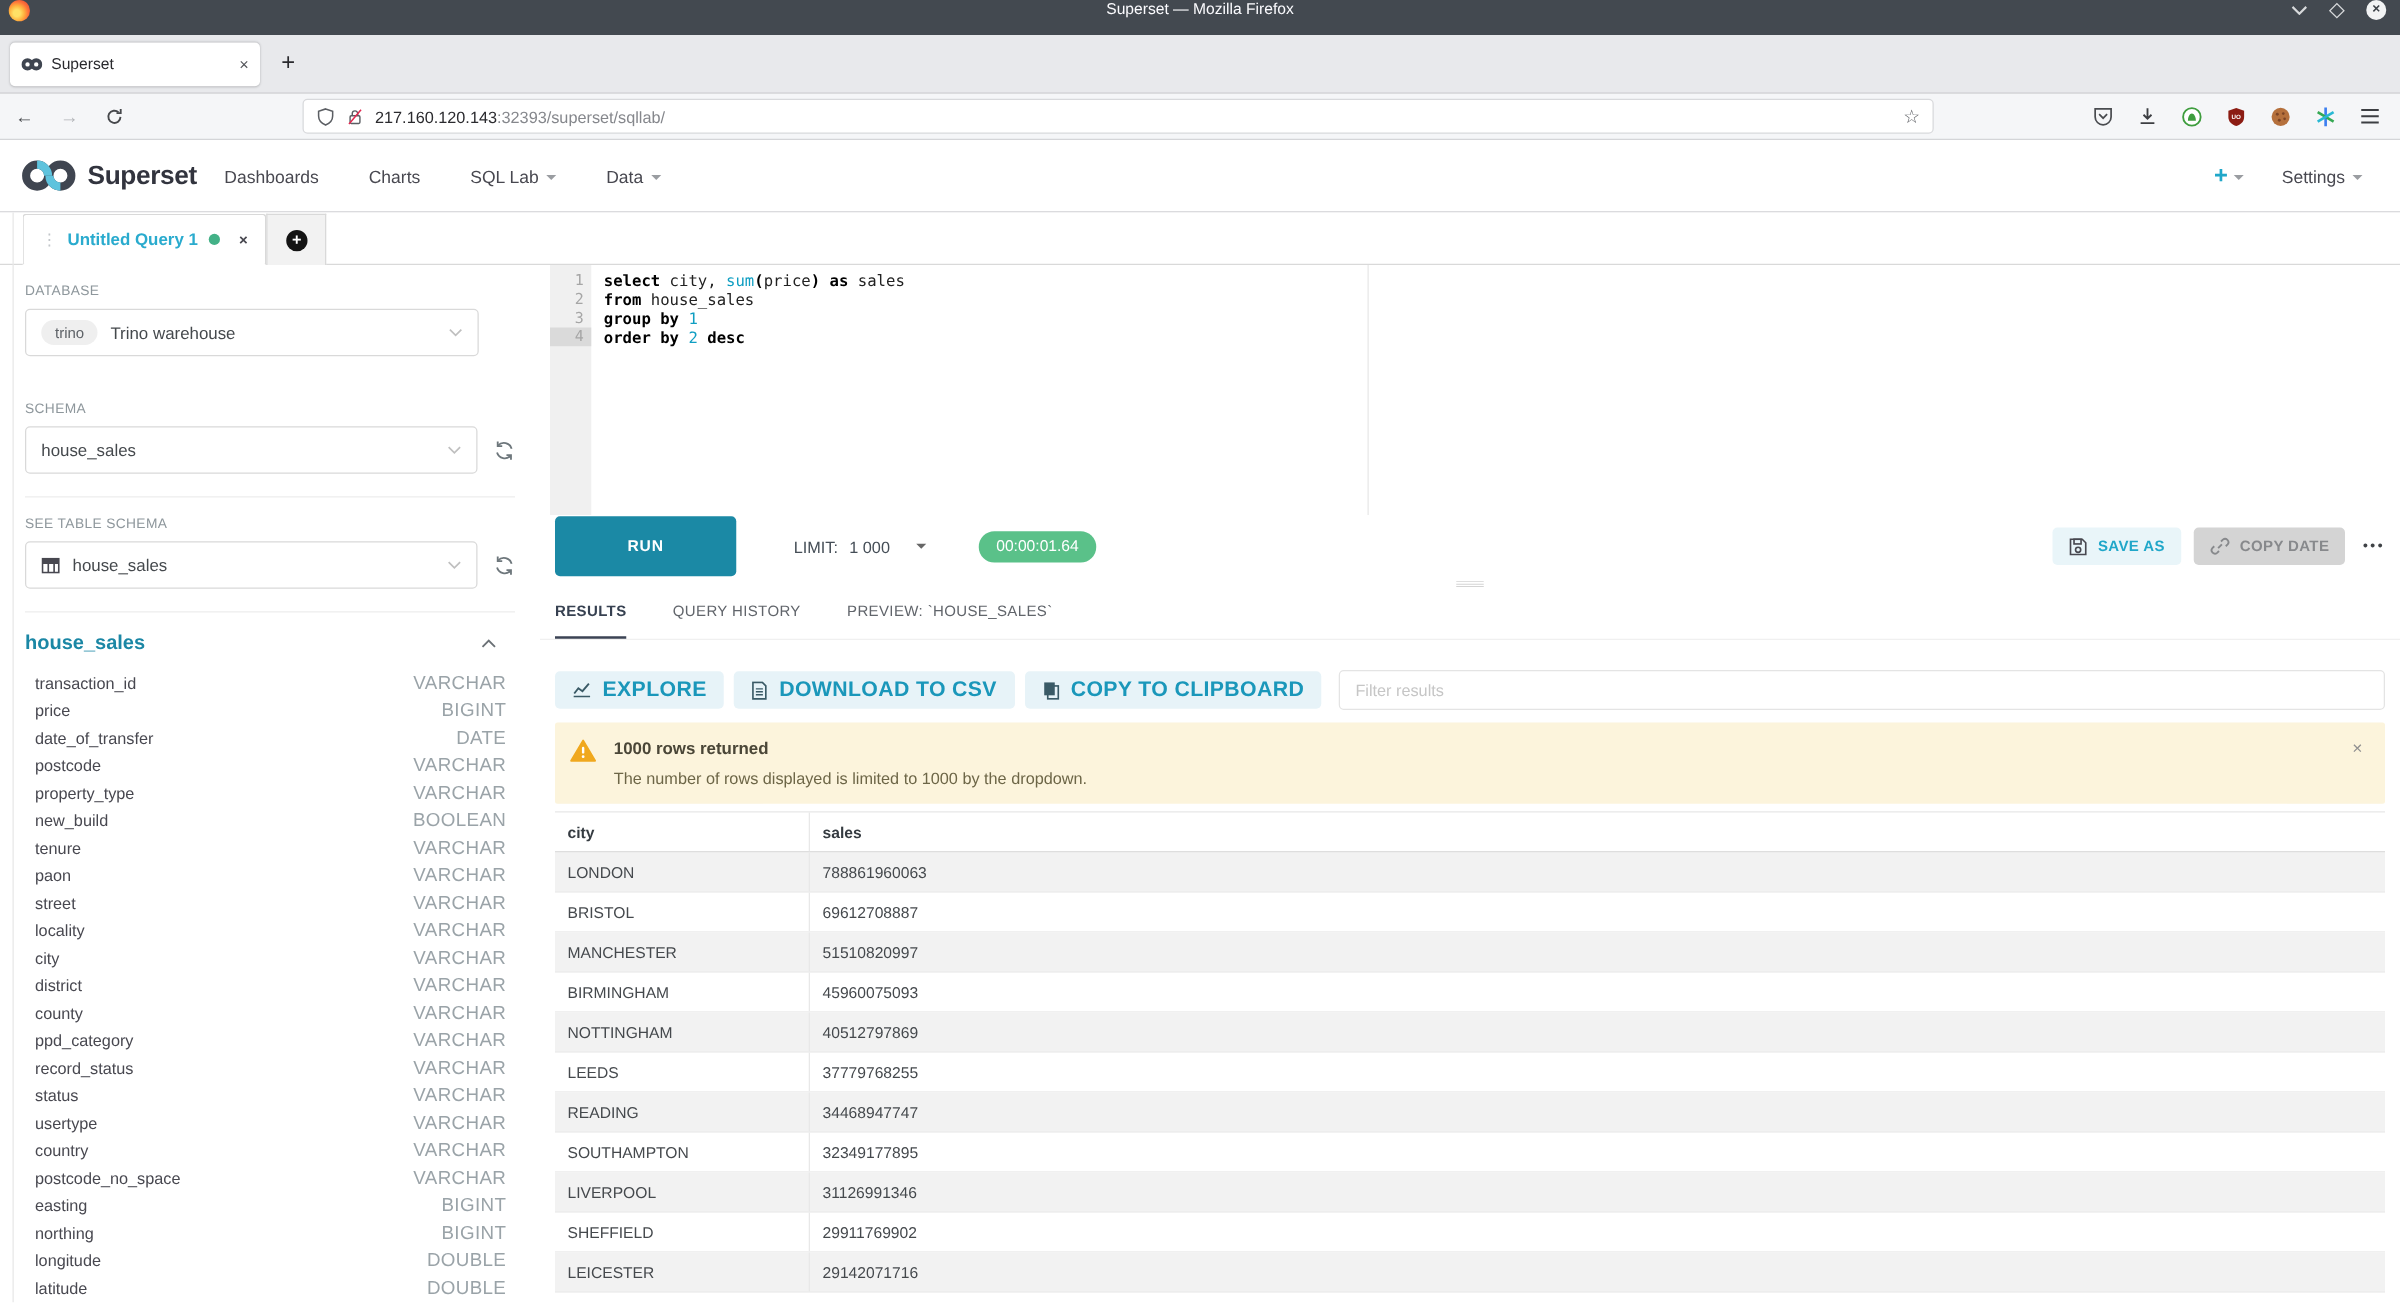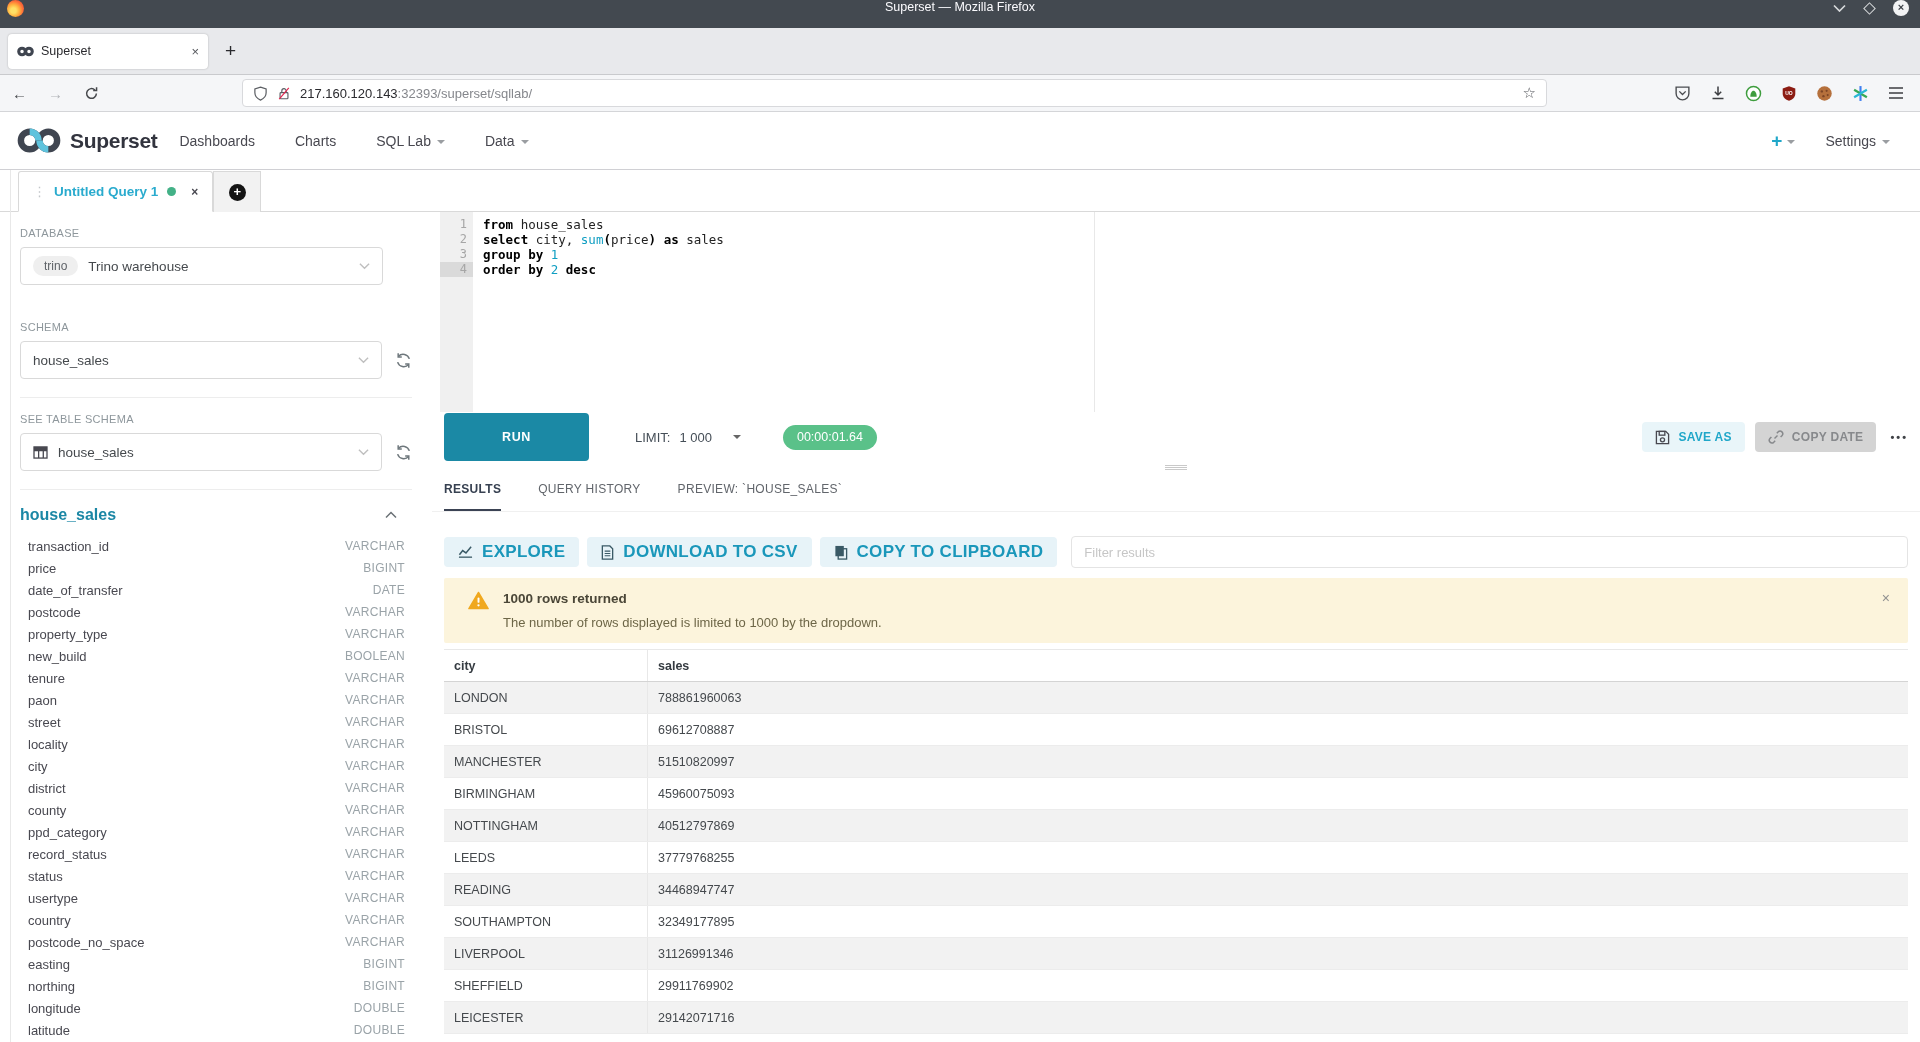--- a/index.html
+++ b/index.html
@@ -63,21 +63,21 @@
   .sel { width:363px; height:38px; border:1px solid #d9d9d9; border-radius:4px; background:#fff; display:flex; align-items:center; padding:0 12px; gap:10px; }
   .sel-text { font-size:13.5px; color:#45494d; flex:1; }
   .engine-pill { background:#efefef; border-radius:11px; padding:3px 11px; font-size:12px; color:#5f6368; }
   .sync-btn { margin-left:13px; }
   .divider { height:1px; background:#ededed; margin-top:18px; width:392px; }
   .tbl-heading { margin-top:16px; width:377px; display:flex; align-items:center; }
   .tbl-heading-name { color:#1b87a5; font-size:16px; font-weight:bold; }
   .columns { margin-top:11px; width:385px; }
   .col-row { height:22px; display:flex; align-items:center; padding-left:8px; }
   .col-name { font-size:13px; color:#484850; flex:1; }
-  .col-type { font-size:12px; color:#9aa3a8; letter-spacing:.3px;margin-left:27px; }
+  .col-type { font-size:15px; color:#9aa3a8; letter-spacing:.3px;margin-left:27px; }
 
   .main { flex:1; min-width:0; display:flex; flex-direction:column; background:#fff; }
 
   
   .editor { height:200px; position:relative; display:flex; padding-left:8px; font-family:"DejaVu Sans Mono", monospace; }
   .gutter { width:33px; background:#f0f0f0; color:#a6a6a6; font-size:12px; padding-top:5px; }
   .gutter-line { height:15px; line-height:15px; text-align:right; padding-right:6px; }
   .gutter-line.active { background:#dadada; }
   .code { flex:1; position:relative; padding:5px 0 0 10px; font-size:12.5px; color:#222; }
   .code-line { height:15px; line-height:15px; white-space:pre; }
@@ -111,21 +111,21 @@
   .s-tab { font-size:12px; letter-spacing:.3px; color:#61656b; padding-bottom:13px; border-bottom:2px solid transparent; }
   .s-tab.active { color:#374151; font-weight:bold; border-bottom:2px solid #3b4354; }
 
   .s-actions { margin-top:24px; display:flex; align-items:center; gap:8px; padding:0 12px; }
   .act-btn { height:30px; border:none; border-radius:4px; background:#e7f3f8; display:flex; align-items:center; gap:9px;
     padding:0 14px; font-family:inherit; }
   .act-btn .lbl { color:#1a97ba; font-size:17px; font-weight:bold; letter-spacing:.3px; }
   .filter-input { flex:1; margin-left:6px; height:32px; border:1px solid #e4e4e4; border-radius:4px; padding:0 12px; font-size:13px; color:#444; font-family:inherit; outline:none; }
   .filter-input::placeholder { color:#c6c6c6; }
 
-  .alert { margin:10px 12px 0 12px; background:#fcf4dc; border-radius:2px; padding:13px 24px; position:relative; display:flex; }
+  .alert { margin:10px 12px 0 12px; background:#fcf4dc; border-radius:2px; padding:13px 12px; position:relative; display:flex; }
   .alert-content { margin-left:14px; }
   .alert-title { font-size:13.5px; font-weight:bold; color:#4a4637; }
   .alert-body { margin-top:9px; font-size:13px; color:#6d6647; }
   .alert-close { position:absolute; right:18px; top:12px; color:#909090; font-size:14px; }
 
   .rtable { margin:6px 12px 0 12px; border-top:1px solid #e8e8e8; }
   .rt-header { display:flex; height:32px; border-bottom:1px solid #d4d4d4; }
   .rt-hcell { font-size:12.5px; font-weight:bold; color:#353b41; display:flex; align-items:center; padding:0 10px; }
   .rt-row { display:flex; height:32px; border-bottom:1px solid #ececec; }
   .rt-row.odd { background:#f2f2f2; }
@@ -430,22 +430,22 @@
 
     <div class="editor">
       <div class="gutter">
           <div class="gutter-line">1</div>
           <div class="gutter-line">2</div>
           <div class="gutter-line">3</div>
           <div class="gutter-line active">4</div>
         </div>
       <div class="code">
         <div class="print-margin"></div>
-      <div class="code-line"><span class="tok-kw">from</span><span class="tok-pl"> house_sales</span></div>
-          <div class="code-line"><span class="tok-kw">select</span><span class="tok-pl"> city, </span><span class="tok-fn">sum</span><span class="tok-kw">(</span><span class="tok-pl">price</span><span class="tok-kw">)</span><span class="tok-pl"> </span><span class="tok-kw">as</span><span class="tok-pl"> sales</span></div>
+      <div class="code-line"><span class="tok-kw">select</span><span class="tok-pl"> city, </span><span class="tok-fn">sum</span><span class="tok-kw">(</span><span class="tok-pl">price</span><span class="tok-kw">)</span><span class="tok-pl"> </span><span class="tok-kw">as</span><span class="tok-pl"> sales</span></div>
+          <div class="code-line"><span class="tok-kw">from</span><span class="tok-pl"> house_sales</span></div>
           <div class="code-line"><span class="tok-kw">group by</span><span class="tok-pl"> </span><span class="tok-num">1</span></div>
           <div class="code-line"><span class="tok-kw">order by</span><span class="tok-pl"> </span><span class="tok-num">2</span><span class="tok-pl"> </span><span class="tok-kw">desc</span></div>
         </div>
     </div>
 
     <div class="ed-toolbar">
       <button class="run-btn">RUN</button>
       <div class="limit-group">
         <span>LIMIT:</span>
         <span>1 000</span>

